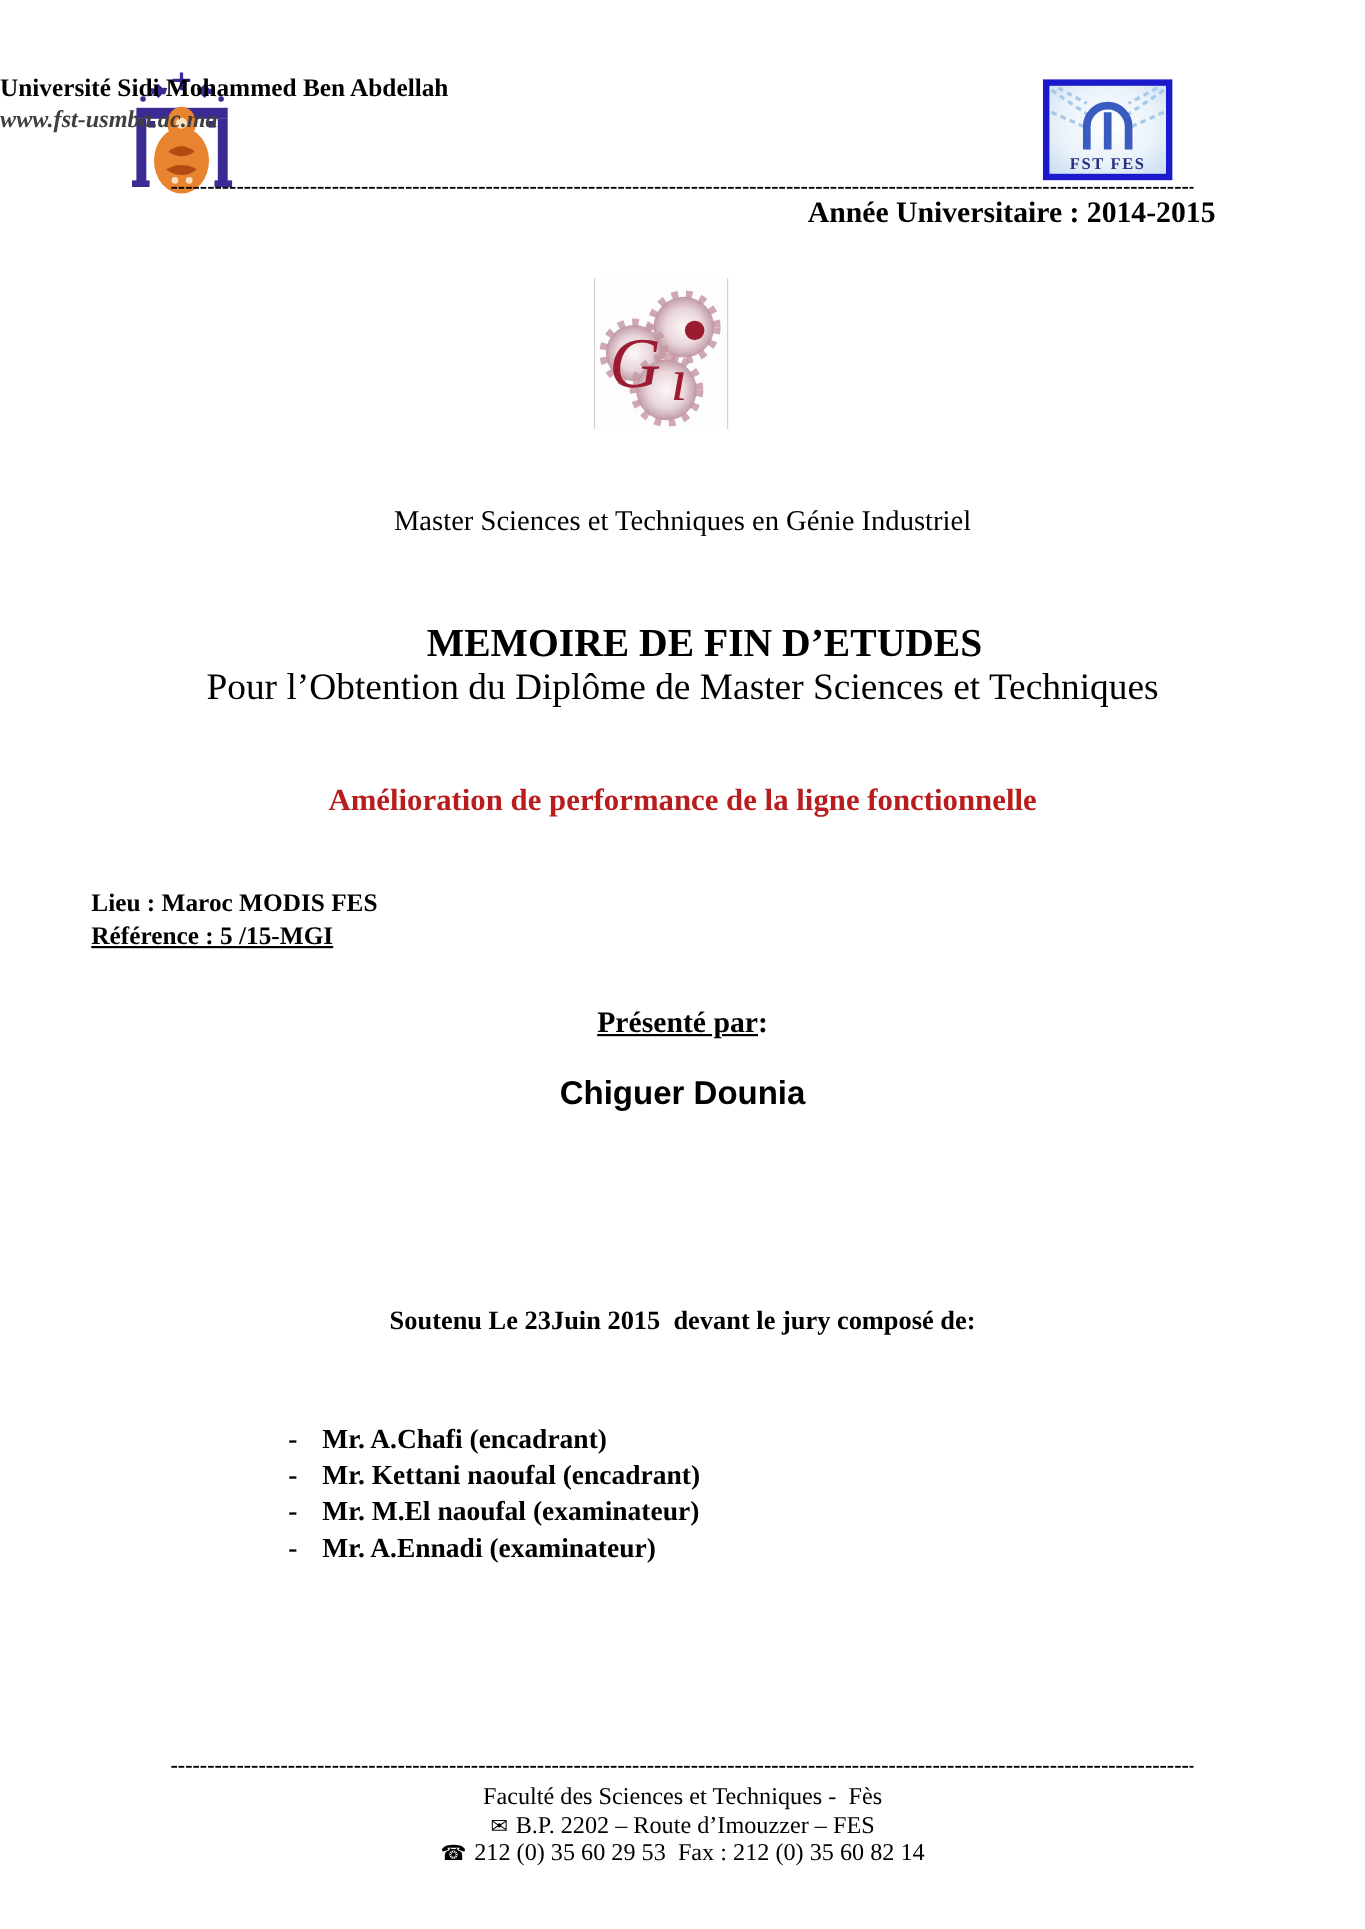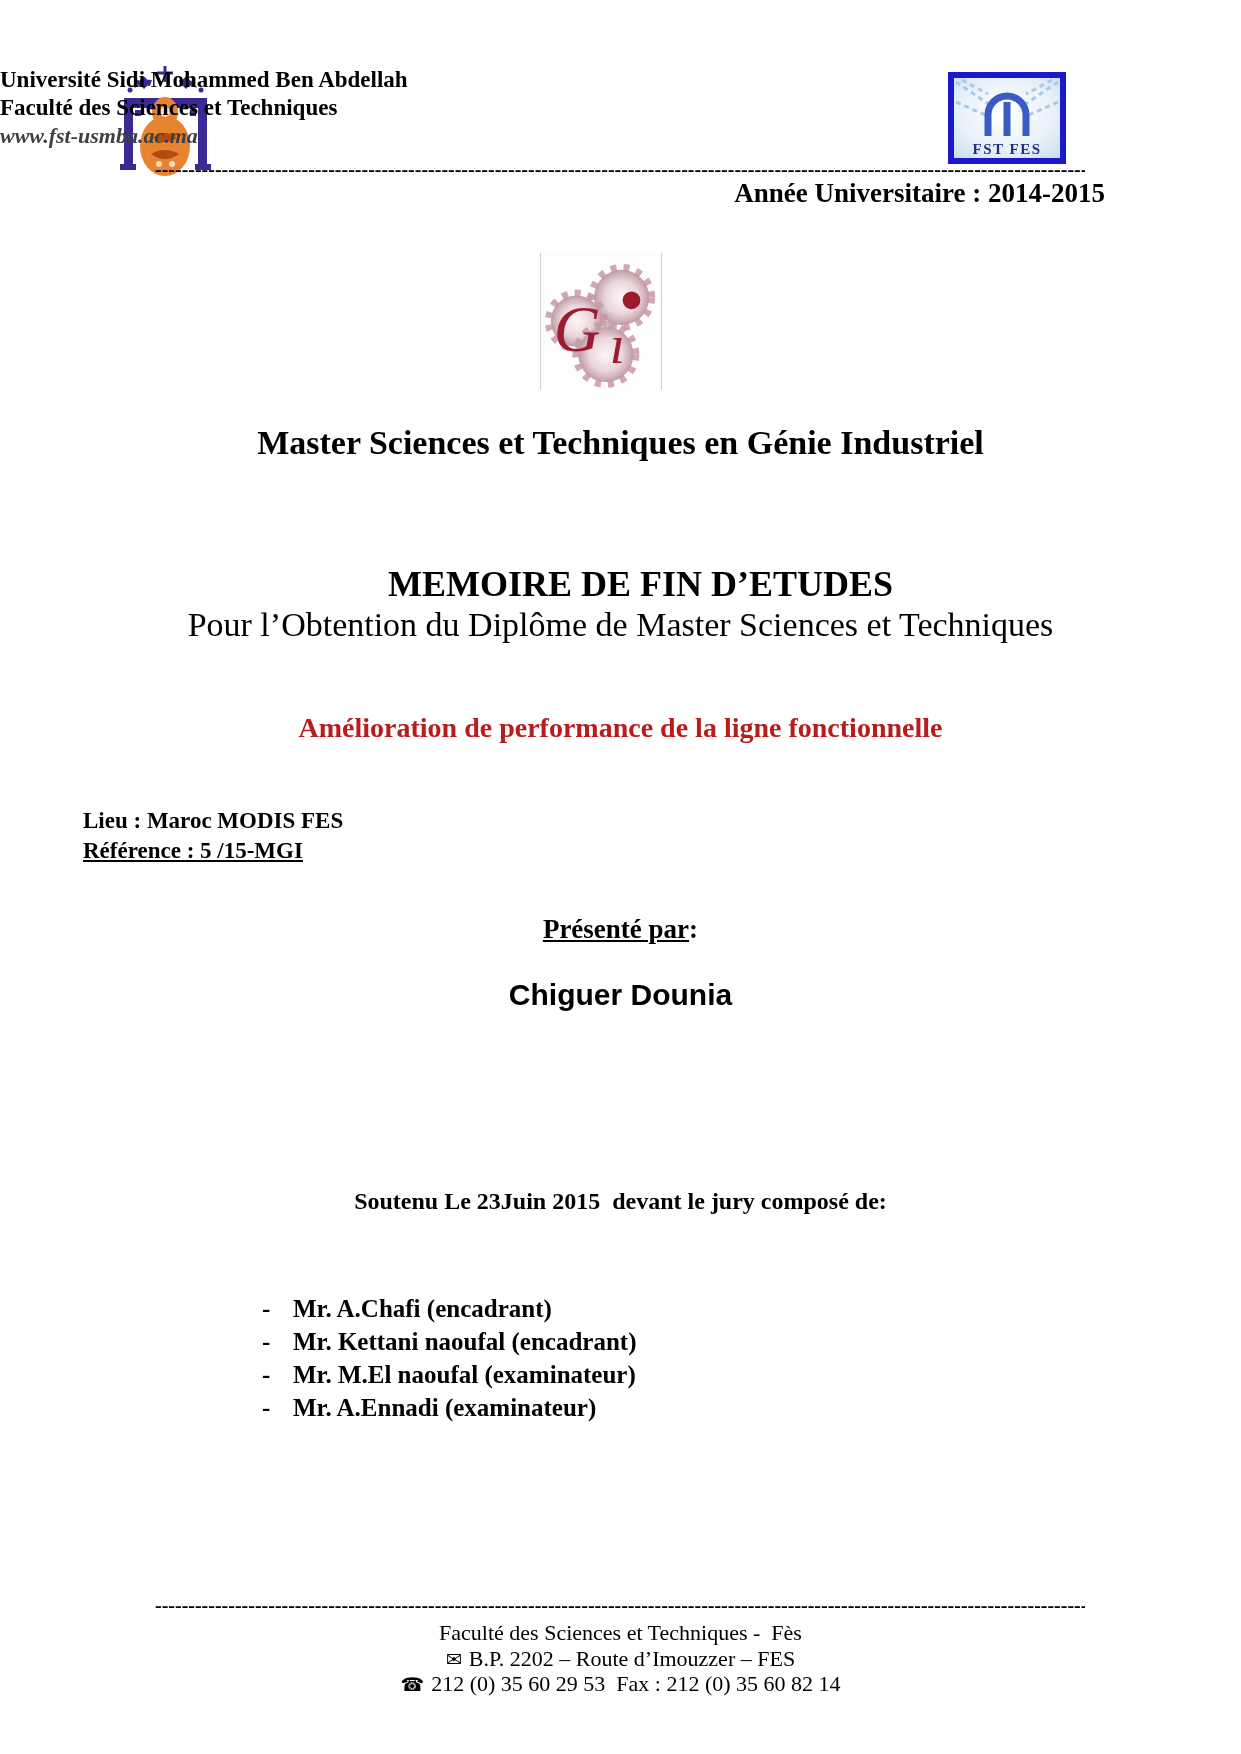--- a/index.html
+++ b/index.html
@@ -31,21 +31,21 @@
     text-align:right; font-weight:bold; font-size:27px;
   }
   
   .gi-logo {
     position:absolute; left:540px; top:253px; width:122px; height:137px;
     border-left:1px solid #cfcfcf; border-right:1px solid #cfcfcf;
     background:#fdfdfd;
   }
   
   .centered { position:absolute; left:0; width:100%; text-align:center; }
-  .program   { top:424px; font-weight:bold; font-size:34px; }
+  .program   { top:459px; font-weight:normal; font-size:26px; }
   .main-title{ top:563px; font-weight:bold; font-size:36px;padding-left:40px; }
   .subtitle  { top:606px; font-size:34px; }
   .project-title { top:712px; font-weight:bold; font-size:28px; color:#b91c1c; }
   .location  { position:absolute; left:83px; top:808px; font-weight:bold; font-size:23px; white-space:pre; }
   .reference { position:absolute; left:83px; top:838px; font-weight:bold; font-size:23px; text-decoration:underline; white-space:pre; }
   .presented { top:914px; font-weight:bold; font-size:27px; }
   .presented .u { text-decoration:underline; }
   .author    { top:978px; font-weight:bold; font-size:30px; font-family:"Liberation Sans", sans-serif; }
   .defense   { top:1188px; font-weight:bold; font-size:24px; white-space:pre; }
   .jury { position:absolute; left:262px; top:1292px; font-weight:bold; font-size:25px; }
@@ -92,21 +92,20 @@
       <path d="M35 74 q12 -10 24 0 q-12 8 -24 0 z" fill="#b34a12"></path>
       <path d="M33 90 q14 -8 28 0 q-14 10 -28 0 z" fill="#b34a12"></path>
       <circle cx="47" cy="48" r="5" fill="#fbe0c3"></circle>
       <circle cx="41" cy="100" r="3" fill="#fbe0c3"></circle>
       <circle cx="54" cy="100" r="3" fill="#fbe0c3"></circle>
     </g>
   </svg>
 
   <div class="hdr-text">
     <div class="hdr-univ">Université Sidi Mohammed Ben Abdellah</div>
-    <div class="hdr-fac">Faculté des Sciences et Techniques</div>
     <div class="hdr-site">www.fst-usmba.ac.ma</div>
   </div>
 
   <svg class="hdr-right-logo" viewBox="0 0 118 92">
     <defs>
       <radialGradient id="fstBg" cx="50%" cy="45%" r="70%">
         <stop offset="0%" stop-color="#ffffff"></stop>
         <stop offset="60%" stop-color="#e8f1fa"></stop>
         <stop offset="100%" stop-color="#c8dcf0"></stop>
       </radialGradient>

